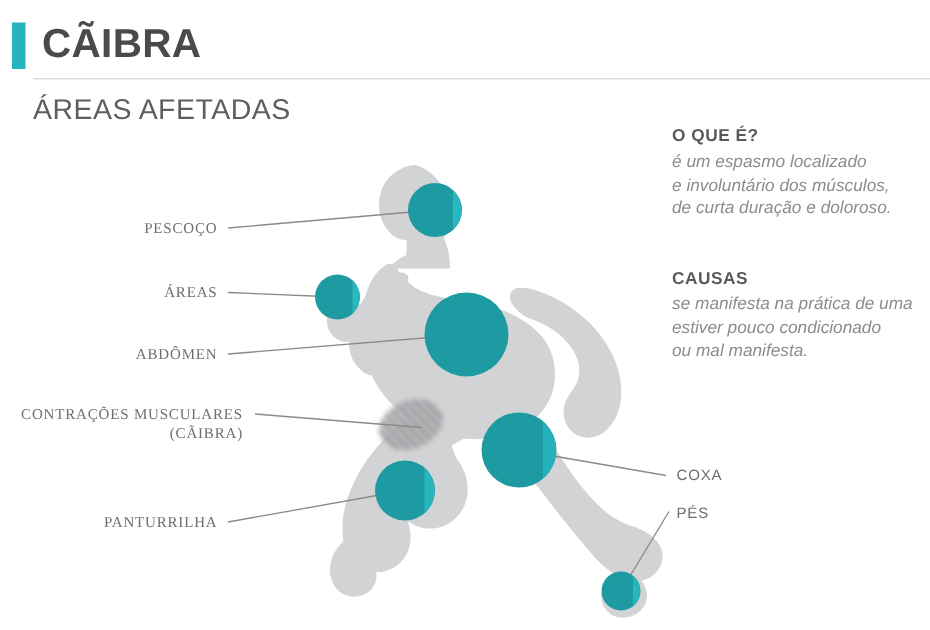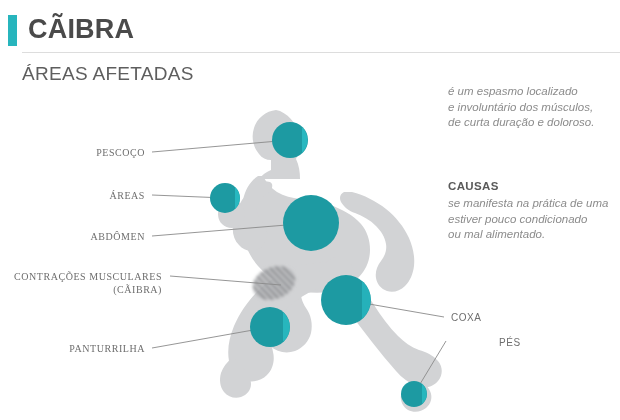--- a/index.html
+++ b/index.html
@@ -96,21 +96,21 @@
   }
   .callout.right-aligned { text-align: right; font-family: Liberation Serif, serif; }
   .callout.left-aligned  { text-align: left; }
 
   .c-pescoco       { left: 0px;   top: 146px; width: 145px; }
   .c-maos          { left: 0px;   top: 189px; width: 145px; }
   .c-abdomen       { left: 0px;   top: 230px; width: 145px; }
   .c-contracoes    { left: 0px;   top: 270px; width: 162px; }
   .c-panturrilha   { left: 0px;   top: 342px; width: 145px; }
   .c-coxa          { left: 451px; top: 311px; width: 120px; }
-  .c-pes           { left: 451px; top: 336px; width: 120px; margin-left: 48px; }
+  .c-pes           { left: 451px; top: 336px; width: 120px; }
 
   
   #figure-svg {
     position: absolute;
     left: 0;
     top: 0;
     width: 620px;
     height: 420px;
   }
 </style>
@@ -278,29 +278,30 @@
     <span>(CÃIBRA)</span>
   </div>
 
   <div class="callout right-aligned c-panturrilha">PANTURRILHA</div>
 
   <div class="callout left-aligned c-coxa">COXA</div>
 
   <div class="callout left-aligned c-pes">PÉS</div>
 
   <div class="info-block block-1">
+    <div class="info-heading">O QUE É?</div>
     <div class="info-body">
       <span class="ln">é um espasmo localizado</span>
       <span class="ln">e involuntário dos músculos,</span>
       <span class="ln">de curta duração e doloroso.</span>
     </div>
   </div>
 
   <div class="info-block block-2">
     <div class="info-heading">CAUSAS</div>
     <div class="info-body">
       <span class="ln">se manifesta na prática de uma</span>
       <span class="ln">estiver pouco condicionado</span>
-      <span class="ln">ou mal alimentado.</span>
+      <span class="ln">ou mal manifesta.</span>
     </div>
   </div>
 
 </div>
 
 </body></html>

